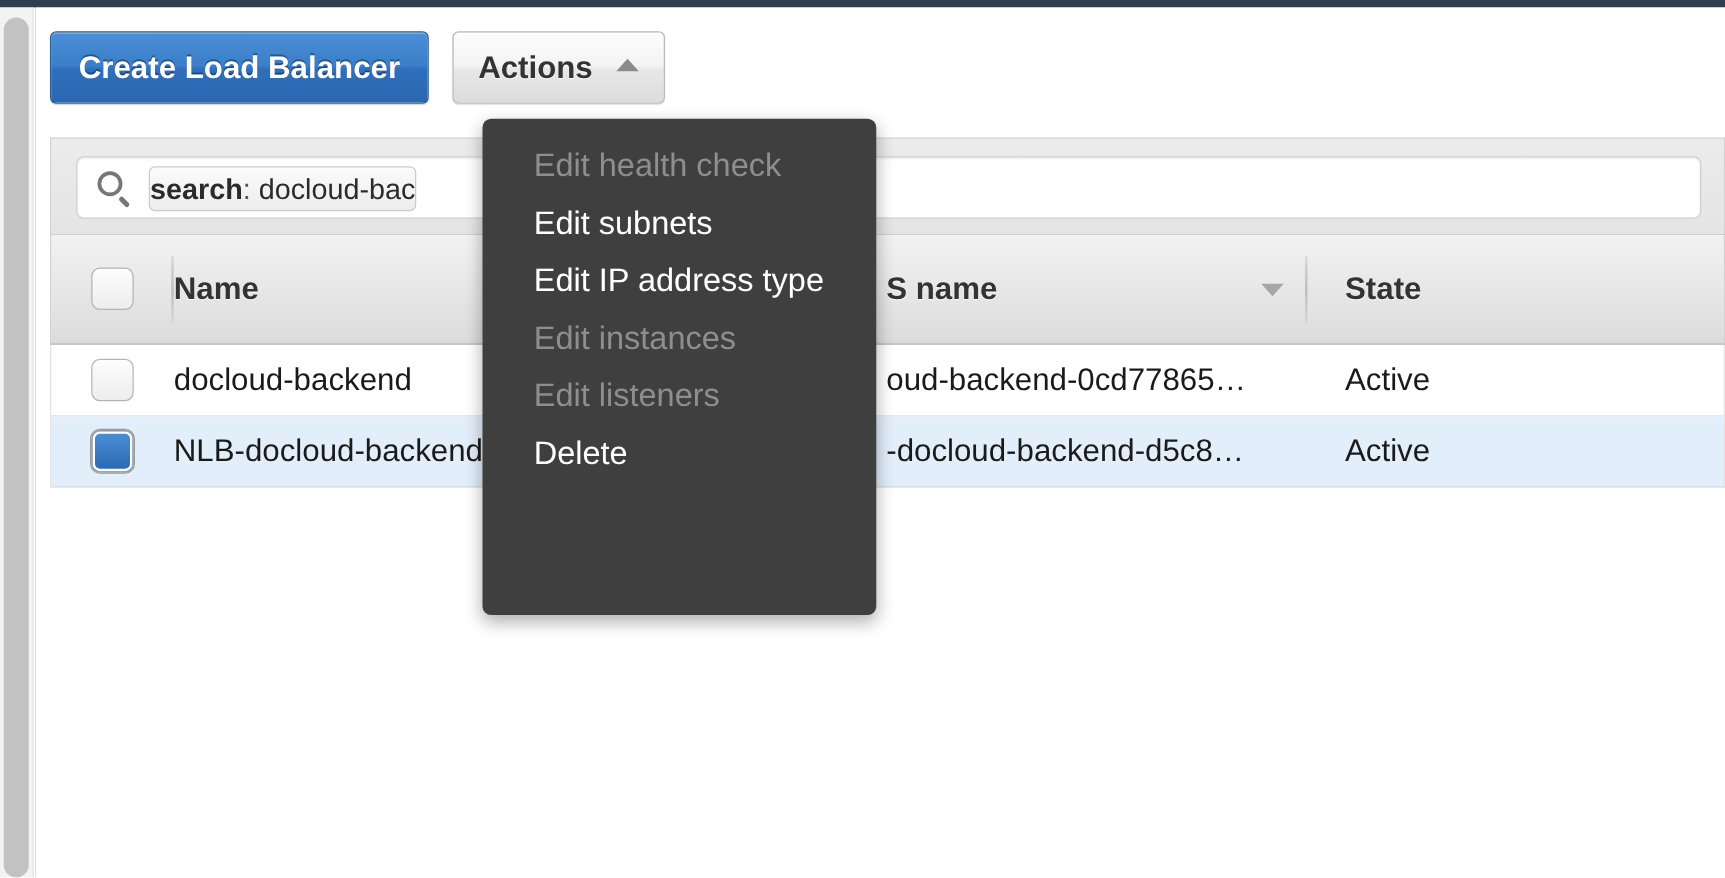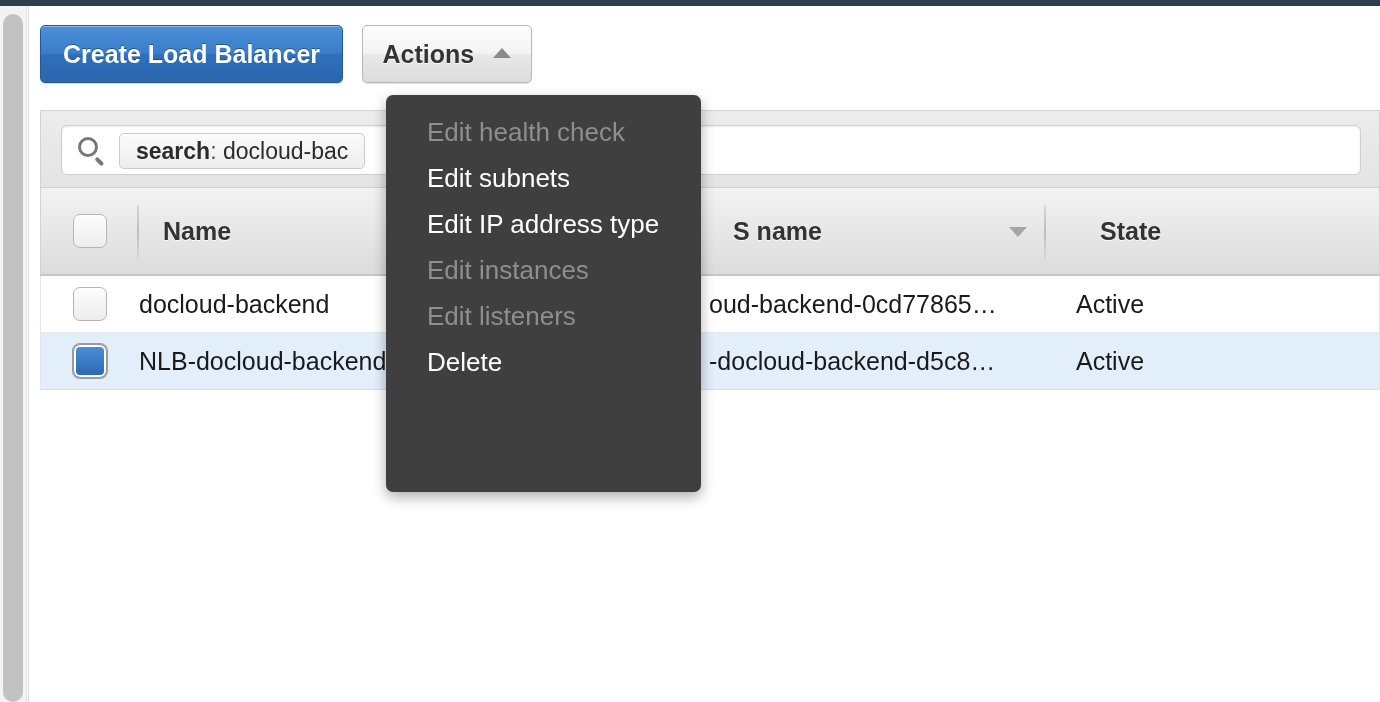--- a/index.html
+++ b/index.html
@@ -85,21 +85,21 @@
     position: absolute; left: 2px; top: 1px; width: 20px; height: 20px;
     border: 3px solid #777; border-radius: 50%;
   }
   .search-icon .handle {
     position: absolute; left: 20px; top: 20px; width: 10px; height: 3.5px;
     background: #777; transform: rotate(45deg); transform-origin: left center;
     border-radius: 2px;
   }
   .token {
     position: absolute; left: 57px; top: 7px; height: 36px; line-height: 34px;
-    padding: 0 16px; font-size: 23px; color: #2b2b2b; white-space: nowrap;
+    padding: 0 0; font-size: 23px; color: #2b2b2b; white-space: nowrap;
     background: linear-gradient(to bottom,#fbfbfb,#ededed);
     border: 1px solid #cbcbcb; border-radius: 5px;
   }
   .token b { font-weight: bold; }
   .token .sep { color: #555; }
 
   
   .table { position: absolute; left: 11px; top: 182px; width: 1340px; }
   .thead {
     position: relative; height: 88px;
@@ -116,21 +116,20 @@
   .row.selected { background: #e3eefb; border-bottom: 1px solid #d4dde8; }
   .cell { position: absolute; top: 0; height: 100%; display: flex; align-items: center; }
   .c-check { left: 0; width: 98px; justify-content: center; }
   .c-name  { left: 98px; width: 570px; }
   .c-dns   { left: 668px; width: 338px; }
   .c-state { left: 1035px; width: 334px; }
 
   .th-label {
     font-size: 25px; font-weight: bold; color: #333;
     text-shadow: 0 1px 0 rgba(255,255,255,0.8);
-    padding-left: 24px;
   }
   .td-text { font-size: 25px; color: #1a1a1a; white-space: nowrap; }
 
   .col-div {
     position: absolute; top: 17px; width: 2px; height: 54px;
     background: linear-gradient(to bottom, #d8d8d8, #bdbdbd, #d8d8d8);
   }
   .sort-arrow {
     position: absolute; width: 0; height: 0;
     border-left: 9px solid transparent; border-right: 9px solid transparent;

